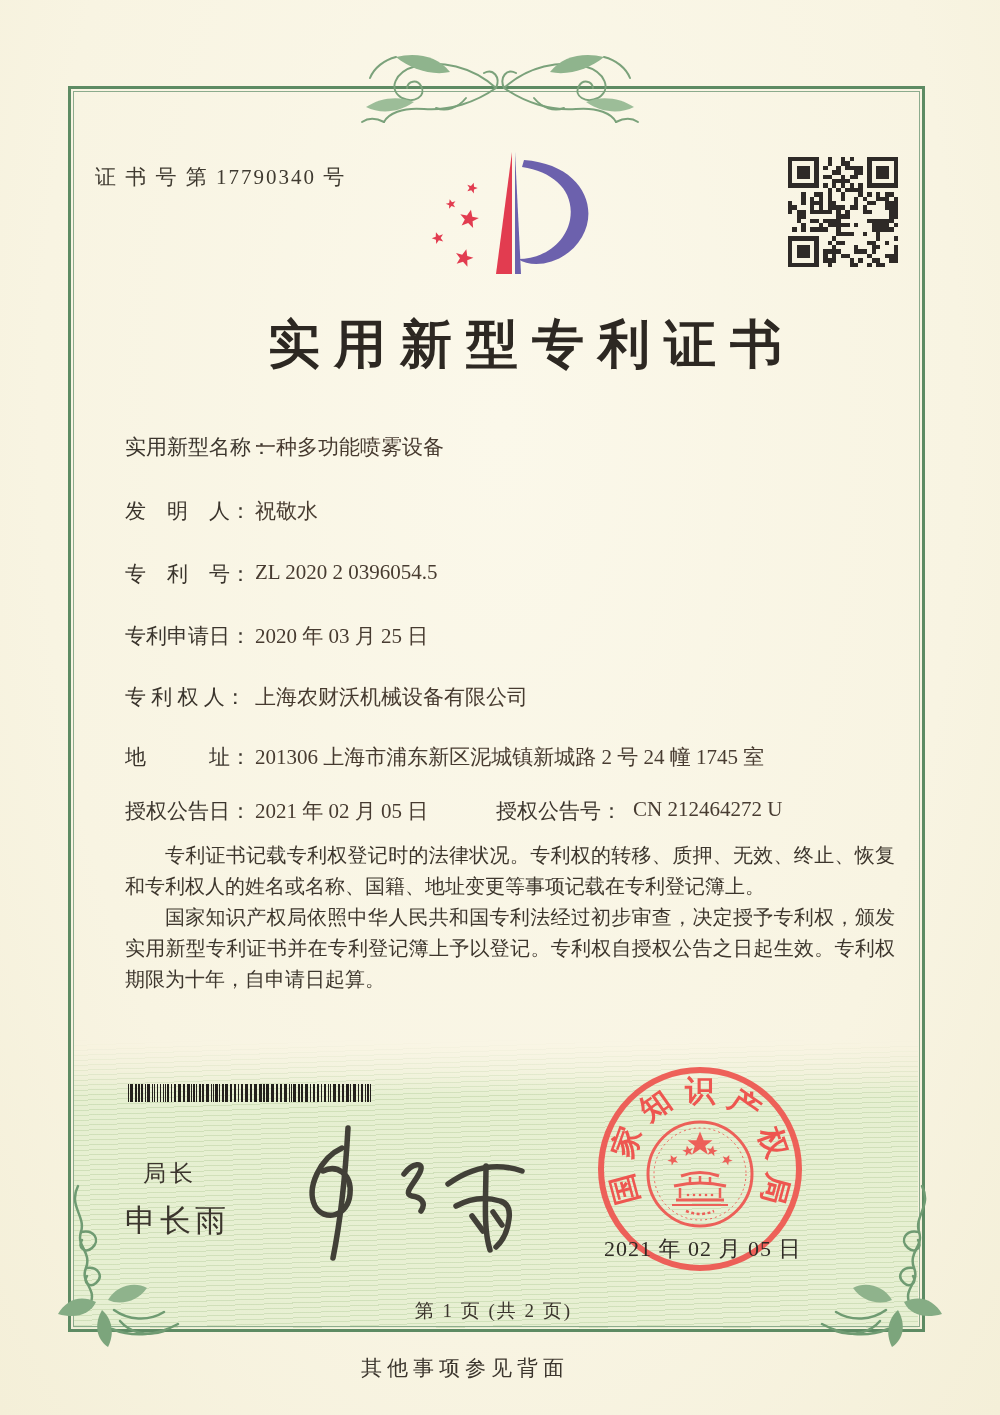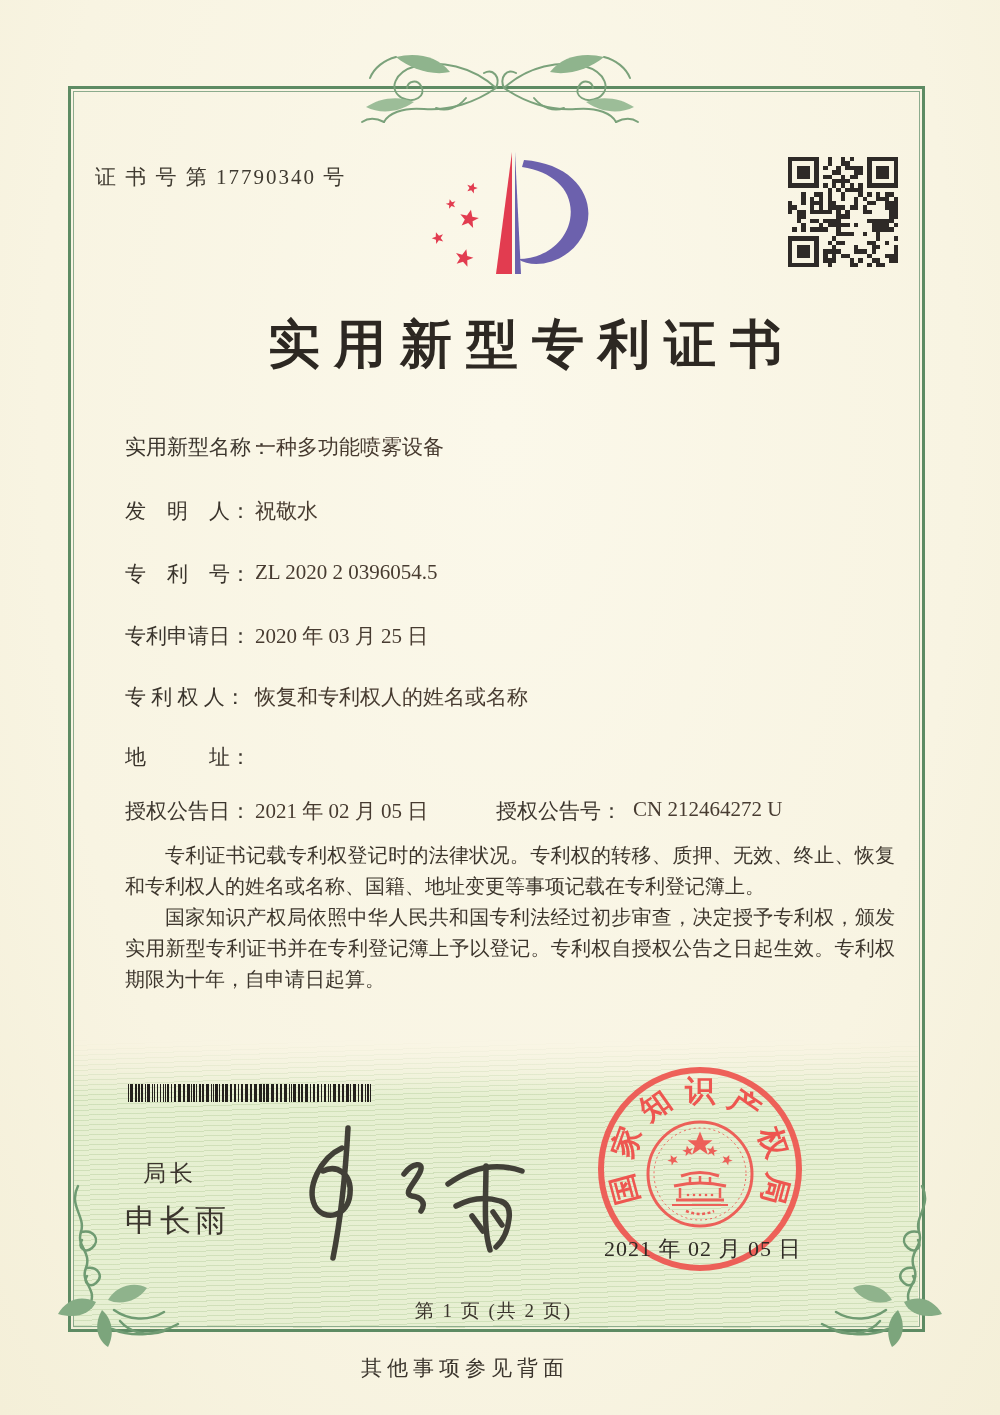--- a/index.html
+++ b/index.html
@@ -341,24 +341,25 @@
   <div class="row" style="top:560px">
     <span class="lbl">专　利　号：</span>
     <span class="val">ZL 2020 2 0396054.5</span>
   </div>
   <div class="row" style="top:622px">
     <span class="lbl">专利申请日：</span>
     <span class="val">2020 年 03 月 25 日</span>
   </div>
   <div class="row" style="top:683px">
     <span class="lbl">专 利 权 人：</span>
-    <span class="val">恢复和专利权人的姓名或名称</span>
+    <span class="val">上海农财沃机械设备有限公司</span>
   </div>
   <div class="row" style="top:743px">
     <span class="lbl">地　　　址：</span>
+    <span class="val">201306 上海市浦东新区泥城镇新城路 2 号 24 幢 1745 室</span>
   </div>
   <div class="row" style="top:797px">
     <span class="lbl">授权公告日：</span>
     <span class="val">2021 年 02 月 05 日</span>
     <span class="lbl2">授权公告号：</span>
     <span class="val2">CN 212464272 U</span>
   </div>
 
   <div class="paras">
     <p>专利证书记载专利权登记时的法律状况。专利权的转移、质押、无效、终止、恢复和专利权人的姓名或名称、国籍、地址变更等事项记载在专利登记簿上。</p>

